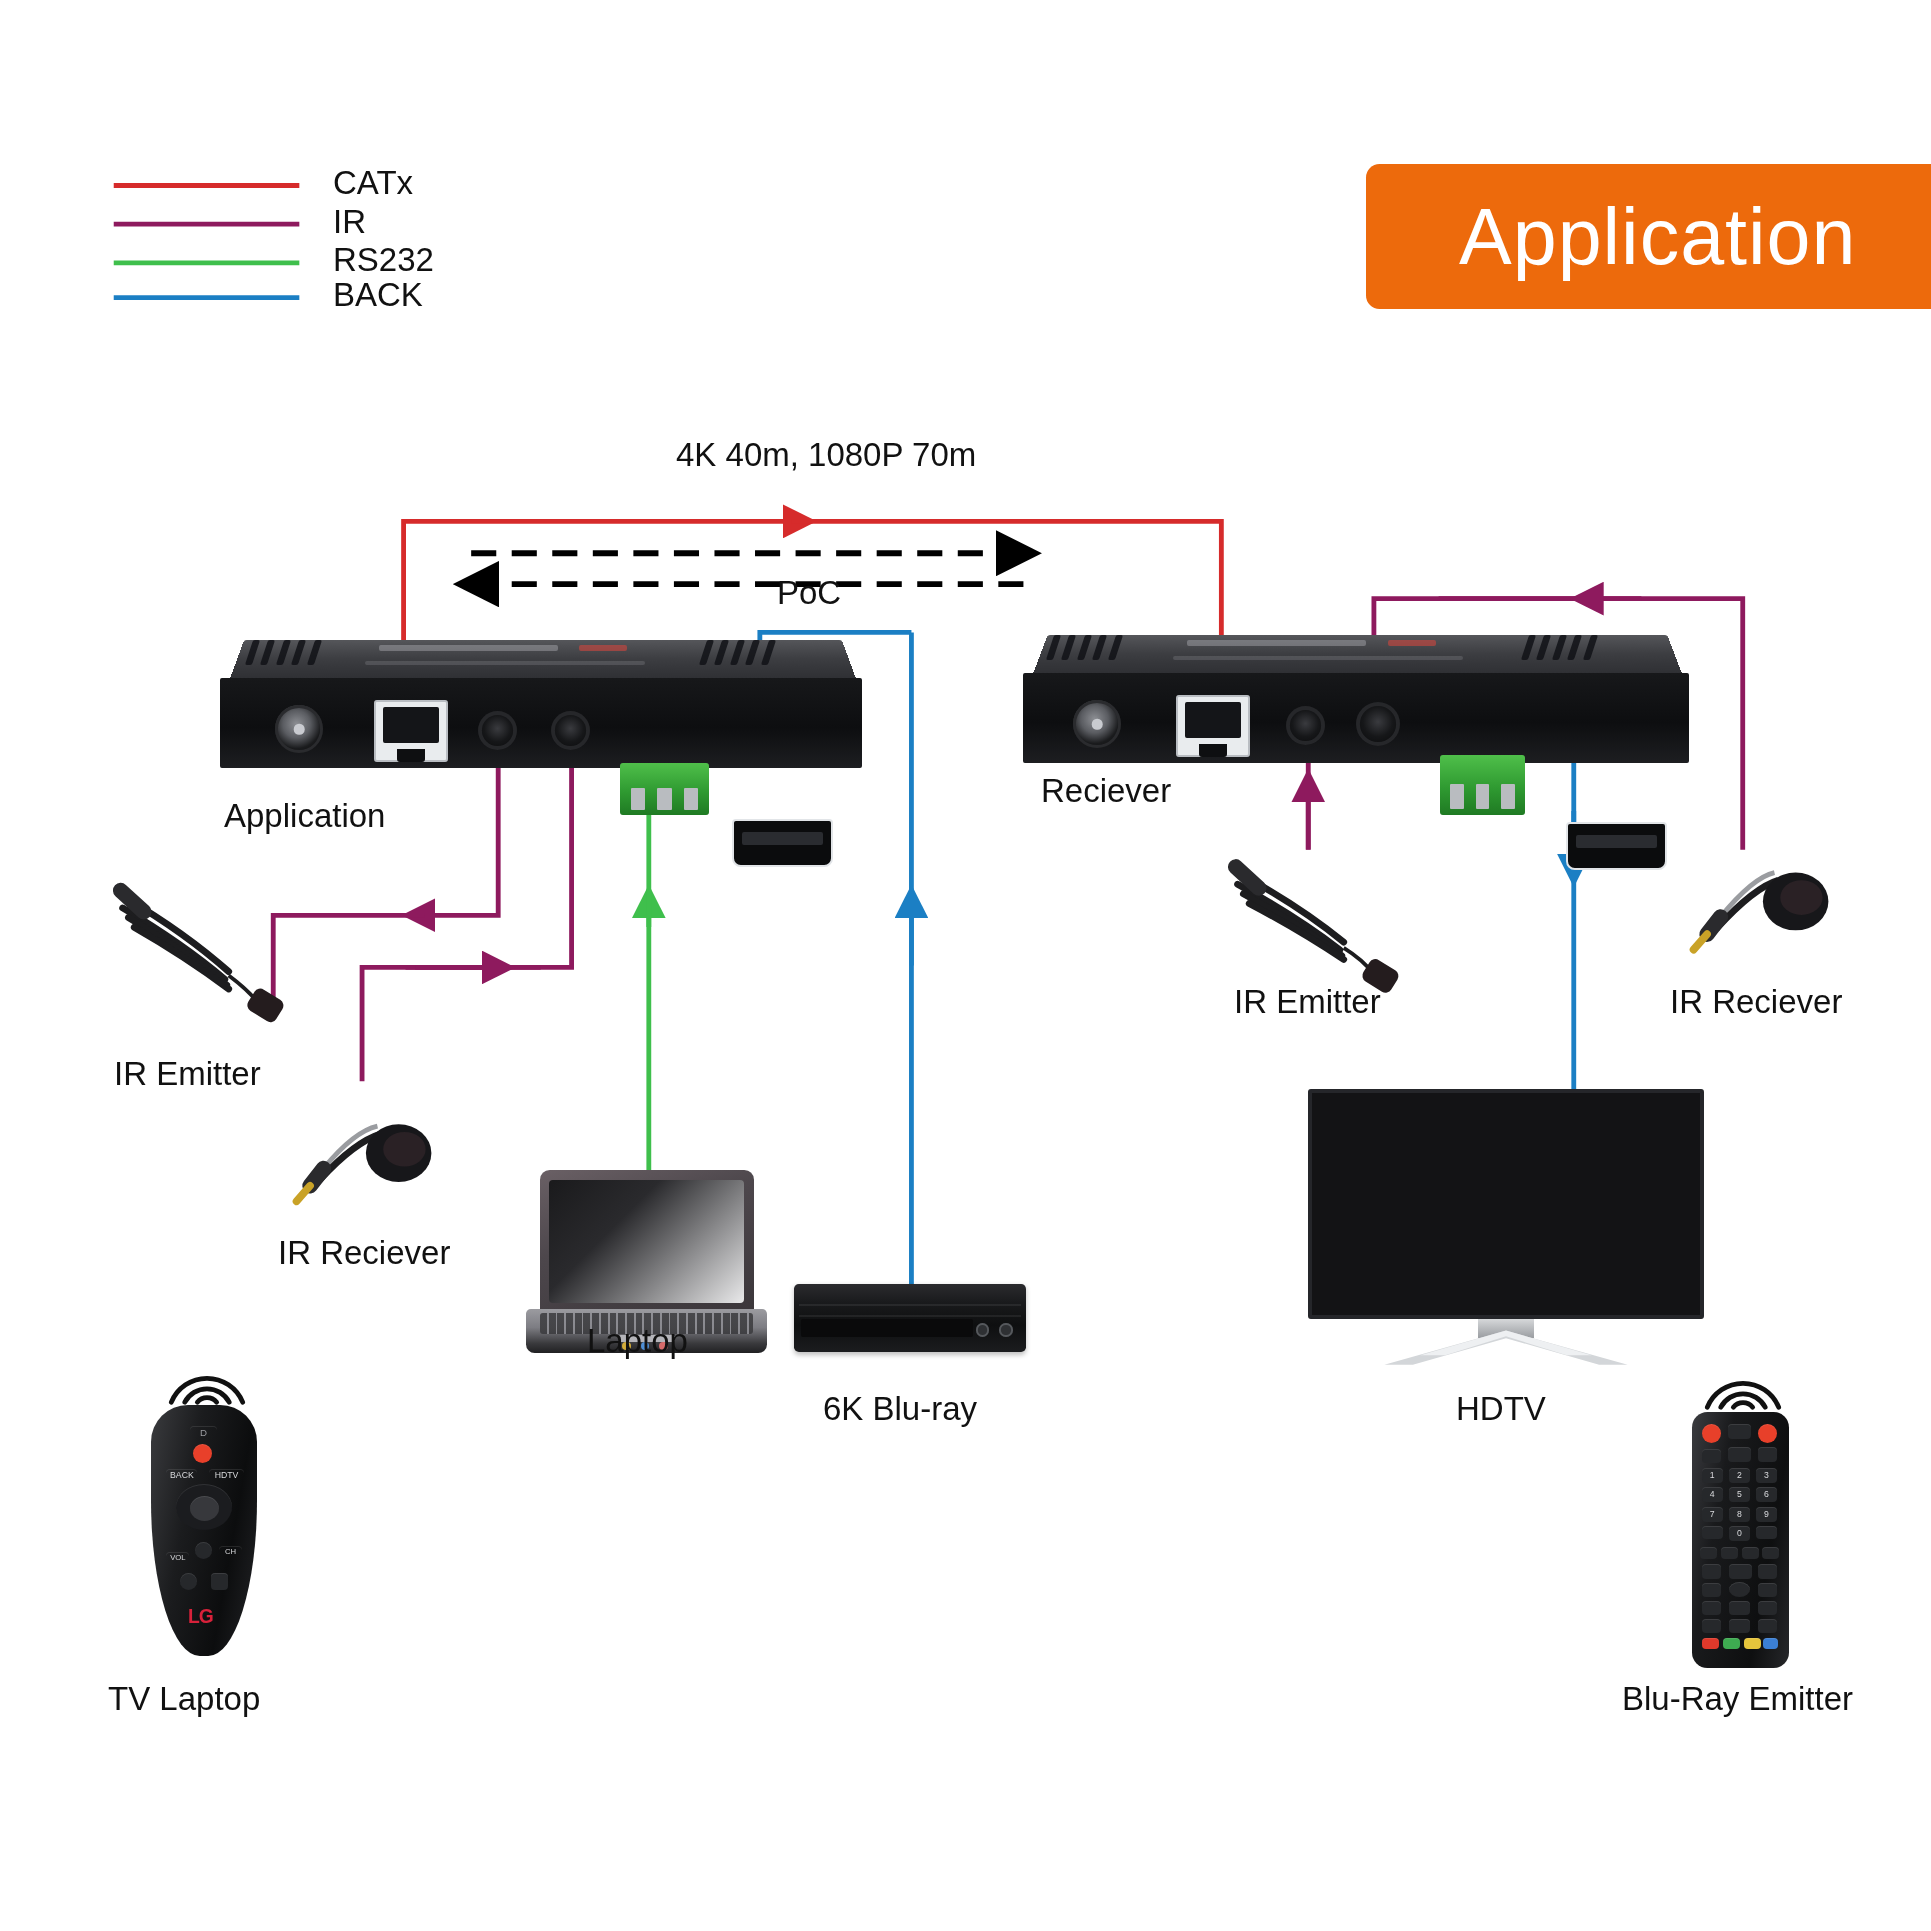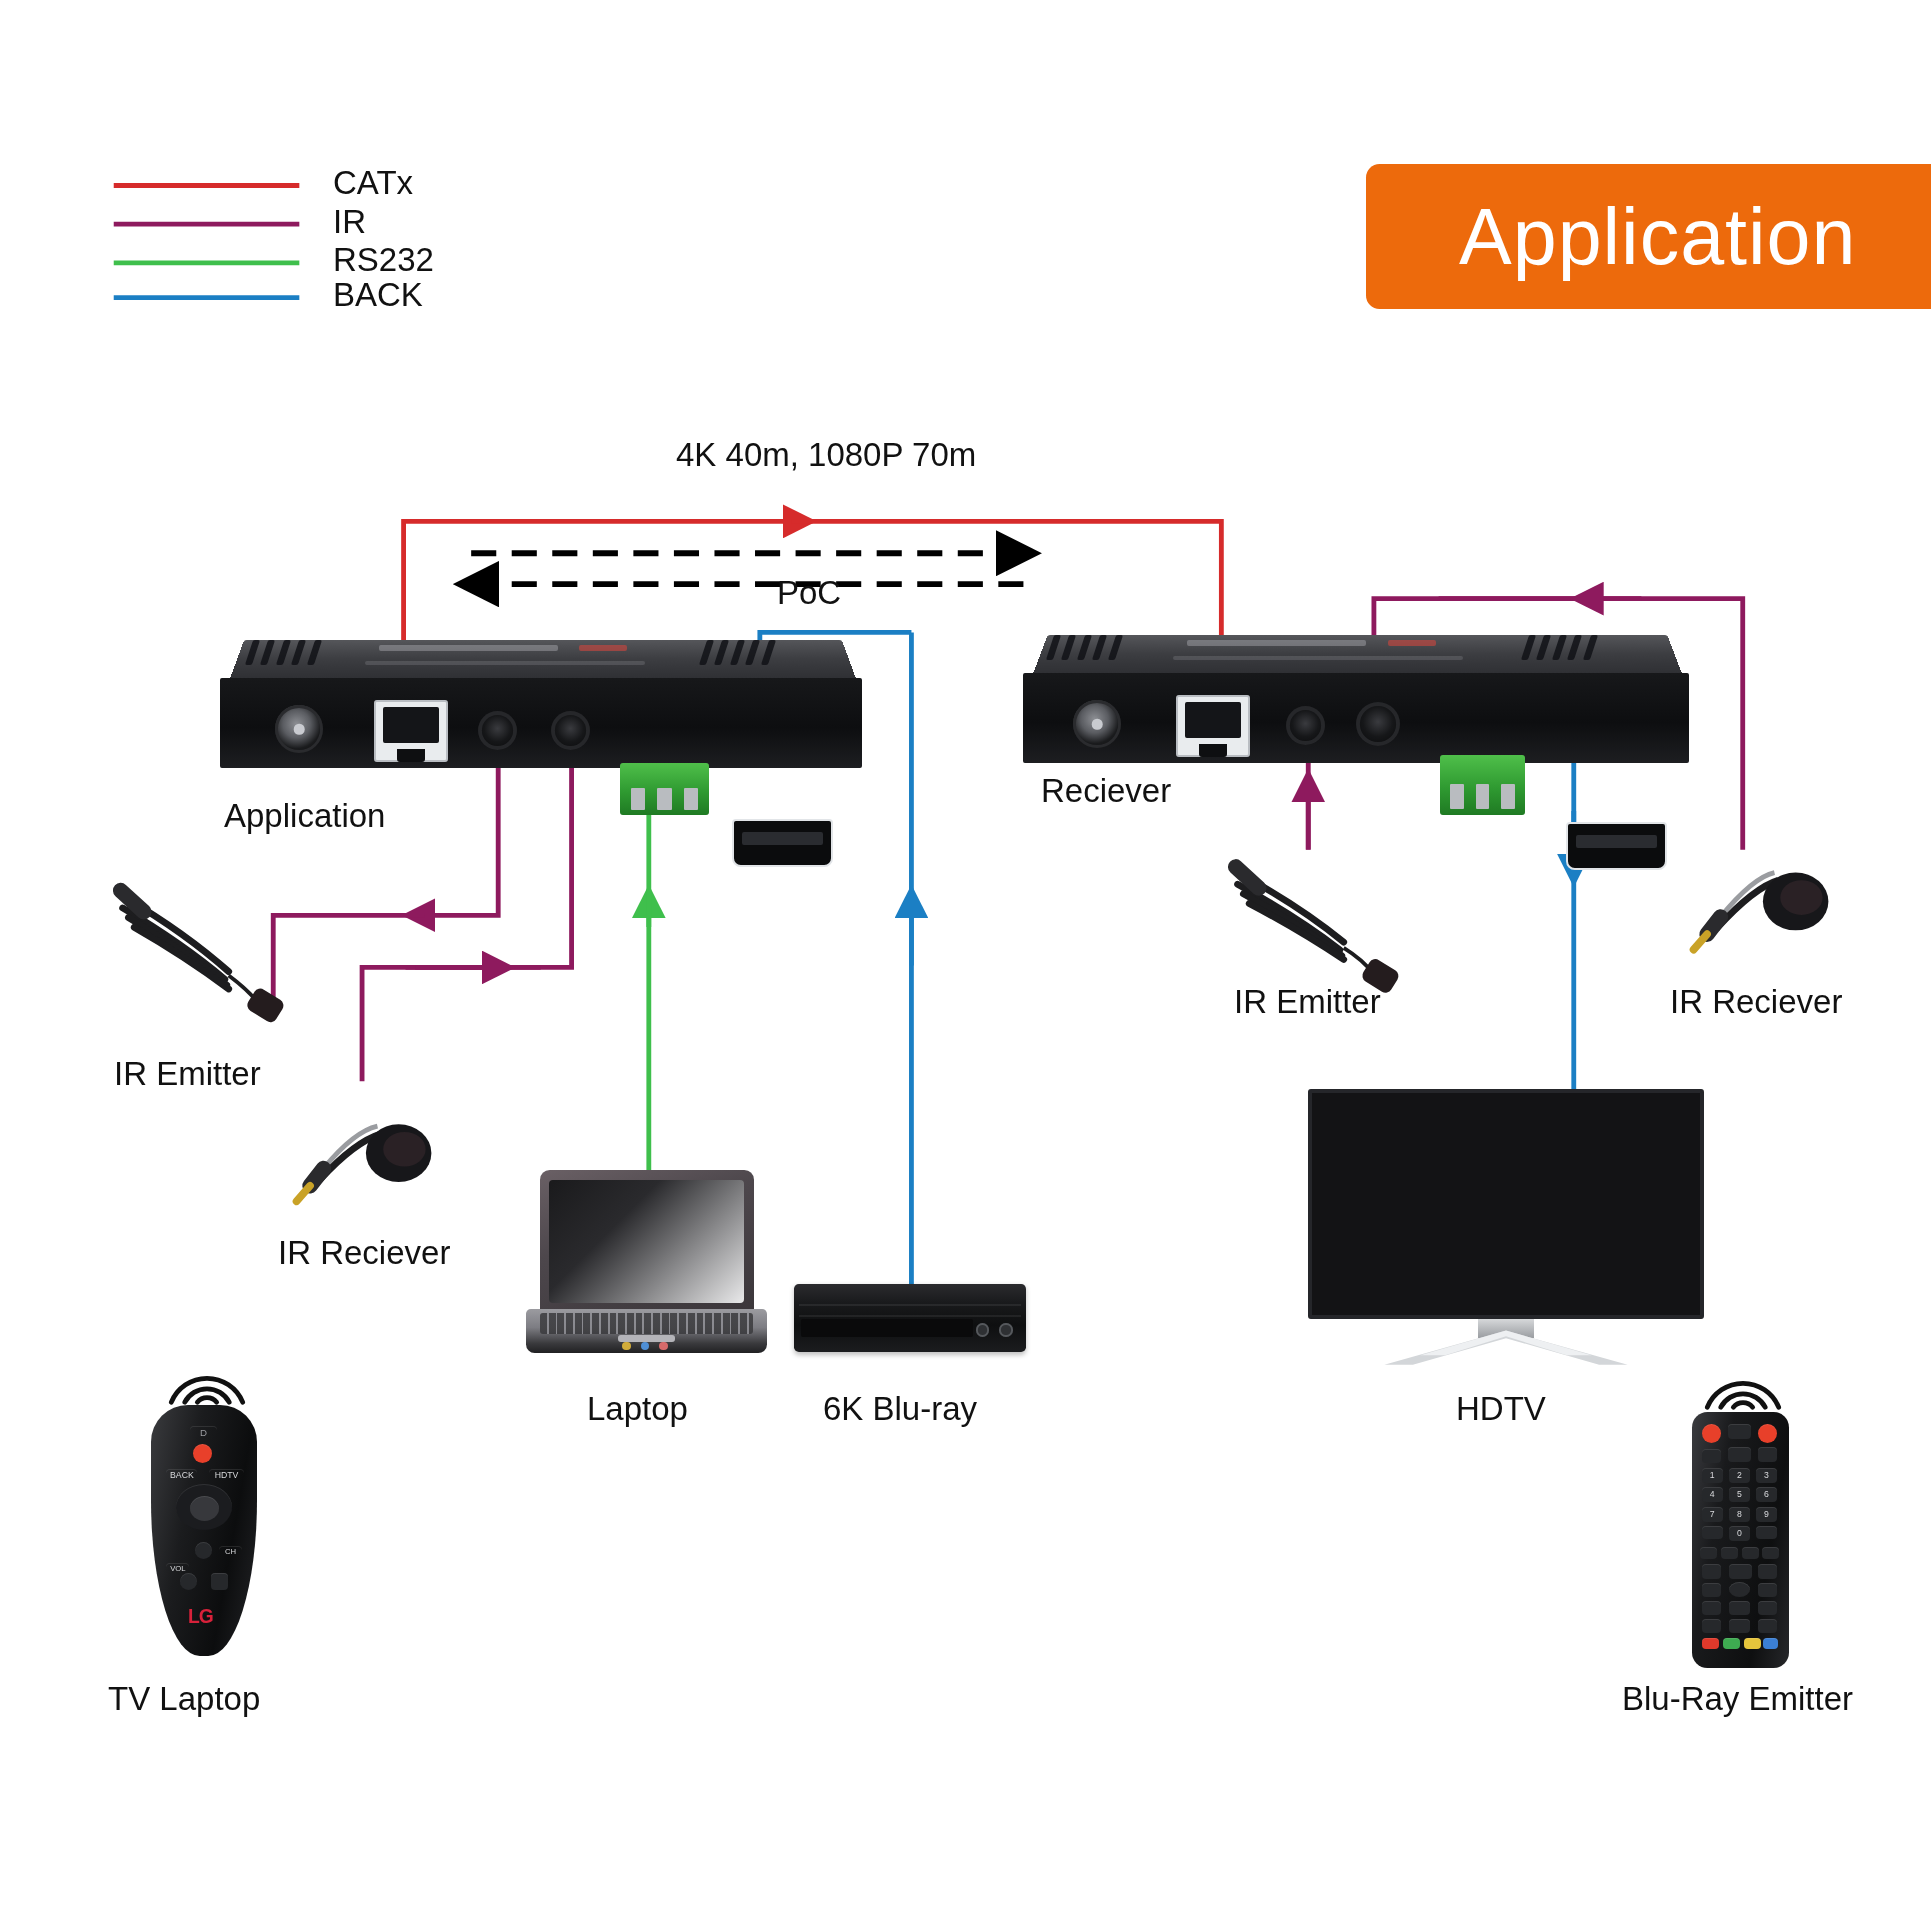--- a/index.html
+++ b/index.html
@@ -309,21 +309,21 @@
     <div class="lt-base">
       <div class="lt-kb"></div>
       <div class="lt-tp"></div>
       <div class="lt-leds">
           <i style="background:#d2ac3a"></i>
           <i style="background:#4f8fd6"></i>
           <i style="background:#d66a6a"></i>
         </div>
     </div>
   </div>
-  <div class="lbl lbl-lg" style="left:587px;top:1390px">Laptop</div>
+  <div class="lbl lbl-lg" style="left:587px;top:1322px">Laptop</div>
 
   <div class="bluray" style="left:794px;top:1284px;width:232px;height:68px">
     <div class="br-line" style="top:30%"></div>
     <div class="br-line" style="top:46%"></div>
     <div class="br-tray"></div>
     <div class="br-btn" style="right:37px;top:58%;width:13.5px;height:13.5px"></div>
     <div class="br-btn" style="right:13.5px;top:58%;width:13.5px;height:13.5px"></div>
   </div>
   <div class="lbl lbl-lg" style="left:823px;top:1390px">6K Blu-ray</div>
 
@@ -370,21 +370,21 @@
     </g>
   </svg>
   <div class="remote" style="left:151px;top:1405px;width:106px;height:251px">
     <div class="lg-body"></div>
     <div class="key txt" style="left:39px;top:21px;width:27px;height:13.5px;background:transparent;color:#9a9ba0;font-size:9.7px;">D</div>
     <div class="key rnd red" style="left:42px;top:39px;width:19.3px;height:19.3px;"></div>
     <div class="key txt" style="left:15.4px;top:64px;width:31px;height:11.6px;background:transparent;font-size:8.7px;">BACK</div>
     <div class="key txt" style="left:58px;top:64px;width:35px;height:11.6px;background:transparent;font-size:8.7px;">HDTV</div>
     <div class="key rnd" style="left:25px;top:79px;width:56px;height:46px;background:#1b1c1f;"></div>
     <div class="key rnd" style="left:39px;top:91px;width:29px;height:25px;background:#37383c;"></div>
-    <div class="key txt" style="left:15.4px;top:158px;width:23px;height:11.6px;background:transparent;font-size:7.7px;">VOL</div>
+    <div class="key txt" style="left:15.4px;top:147px;width:23px;height:11.6px;background:transparent;font-size:7.7px;">VOL</div>
     <div class="key rnd" style="left:44px;top:137px;width:17.4px;height:17.4px;"></div>
     <div class="key txt" style="left:68px;top:141px;width:23px;height:11.6px;background:transparent;font-size:7.7px;">CH</div>
     <div class="key rnd" style="left:29px;top:168px;width:17.4px;height:17.4px;"></div>
     <div class="key" style="left:60px;top:168px;width:17.4px;height:17.4px;"></div>
     <div class="lg-logo" style="left:37px;top:201px">LG</div>
   </div>
   <div class="lbl lbl-lg" style="left:108px;top:1680px">TV Laptop</div>
 
   <svg style="position:absolute;left:1690px;top:1359px;width:106px;height:54px" viewBox="0 0 110 56">
     <g fill="none" stroke="#111" stroke-width="5" stroke-linecap="round">

